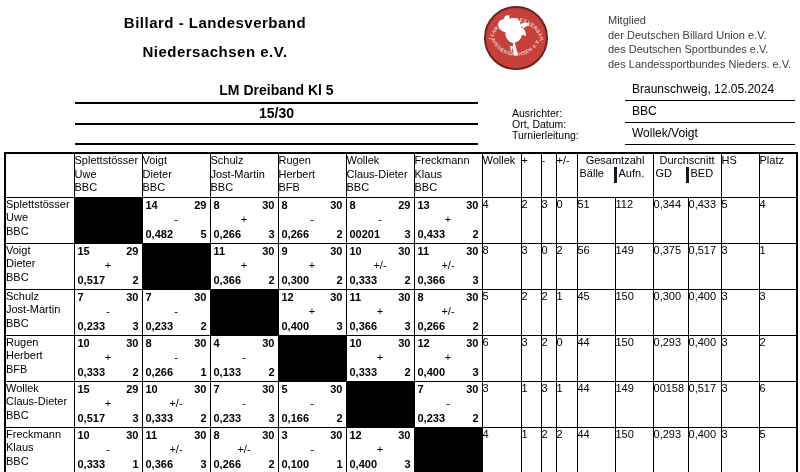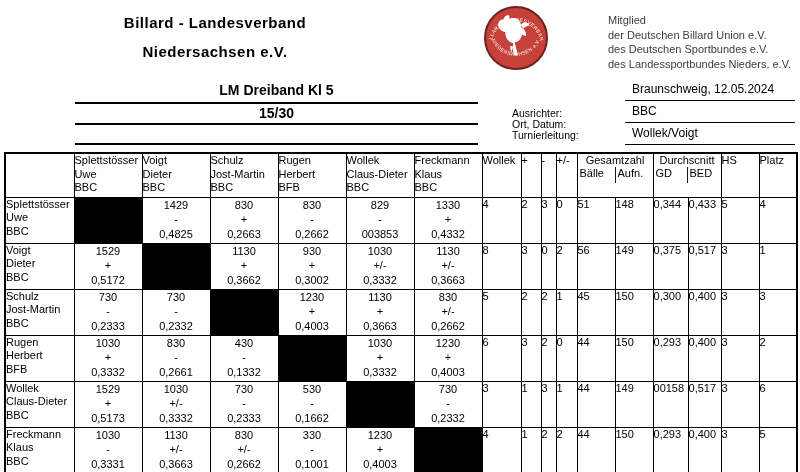--- a/index.html
+++ b/index.html
@@ -24,31 +24,31 @@
   }
   #results-table th,#results-table td{
     border:1px solid #000;padding:0;font-size:11px;font-weight:normal;
     vertical-align:top;overflow:hidden;text-align:left;
   }
   .pcell{padding:1px 1px 1px 2px;line-height:13.5px;white-space:nowrap;}
   .nline{white-space:nowrap;}
   .diag{background:#000;}
   .match{height:44px;box-sizing:border-box;display:flex;flex-direction:column;
     justify-content:space-between;padding:1px 3px 2px 3px;}
-  .m-top,.m-bot{display:flex;justify-content:center;}
+  .m-top,.m-bot{display:flex;justify-content:space-between;font-weight:bold;}
   .m-mid{text-align:center;line-height:11px;}
   .stat{text-align:center;vertical-align:bottom;padding:0 0 4px 0;}
   .hstat{text-align:center;vertical-align:bottom;padding:0 0 4px 0;}
   .hs-big{font-size:16px;}
   .grpcell{vertical-align:bottom;}
   .grp{display:flex;flex-direction:column;justify-content:flex-end;}
   .grp-title{text-align:center;padding-bottom:1px;}
   .grp-sub{display:flex;}
   .grp-sub span{flex:1;padding:0 0 4px 2px;}
-  .grp-sub span:first-child{border-right:1px solid #0f172a;}
+  .grp-sub span:first-child{border-right:3px solid #0f172a;}
 </style>
 </head>
 <body>
 
 <div class="page">
 
   <div class="org-title">
     <div>Billard - Landesverband</div>
     <div>Niedersachsen e.V.</div>
   </div>
@@ -223,21 +223,21 @@
             </div>
           </td>
           <td>
             <div class="match">
               <div class="m-top">
                 <span>8</span>
                 <span>29</span>
               </div>
               <div class="m-mid"><span>-</span></div>
               <div class="m-bot">
-                <span>00385</span>
+                <span>00201</span>
                 <span>3</span>
               </div>
             </div>
           </td>
           <td>
             <div class="match">
               <div class="m-top">
                 <span>13</span>
                 <span>30</span>
               </div>
@@ -246,21 +246,21 @@
                 <span>0,433</span>
                 <span>2</span>
               </div>
             </div>
           </td>
           <td class="stat">4</td>
           <td class="stat">2</td>
           <td class="stat">3</td>
           <td class="stat">0</td>
           <td class="stat">51</td>
-          <td class="stat">148</td>
+          <td class="stat">112</td>
           <td class="stat">0,344</td>
           <td class="stat">0,433</td>
           <td class="stat">5</td>
           <td class="stat">4</td>
         </tr>
         <tr style="height: 46px;">
           <td class="pcell">
             <div class="nline">Voigt</div>
             <div class="nline">Dieter</div>
             <div class="nline">BBC</div>

